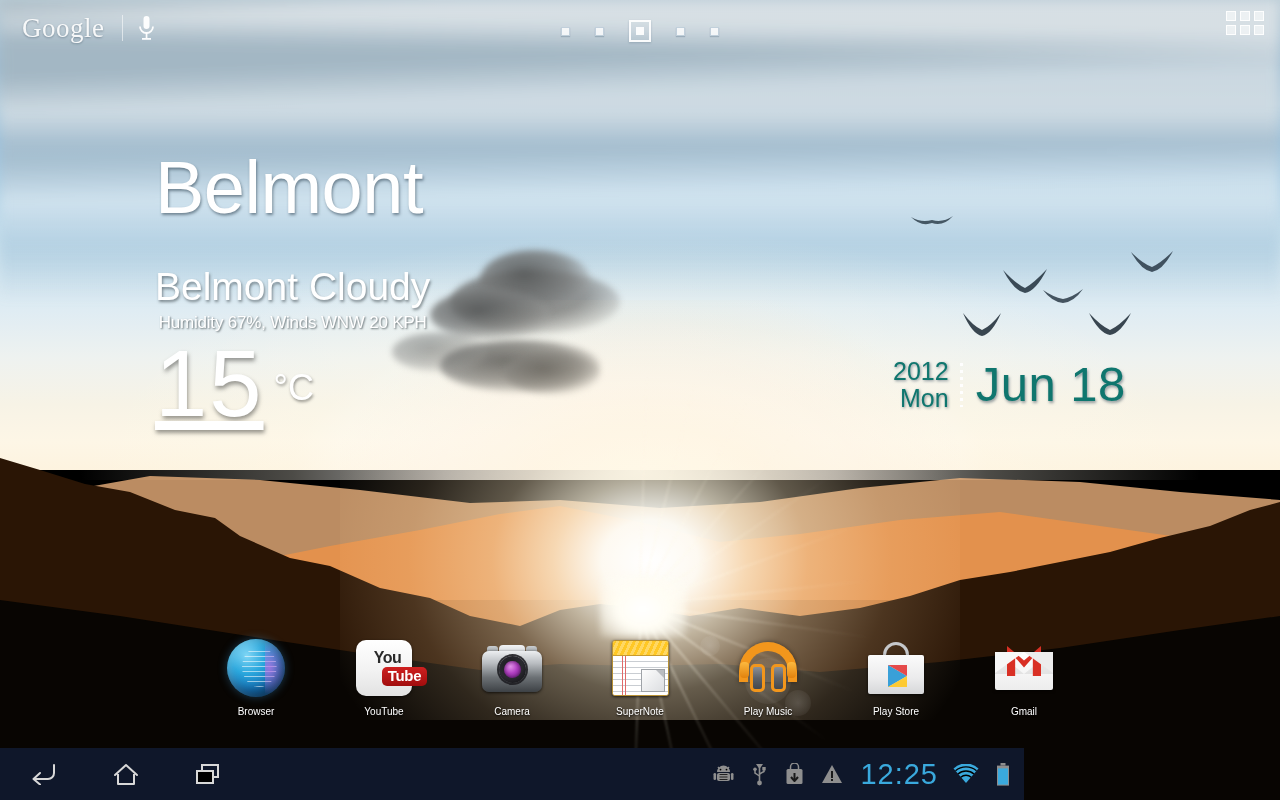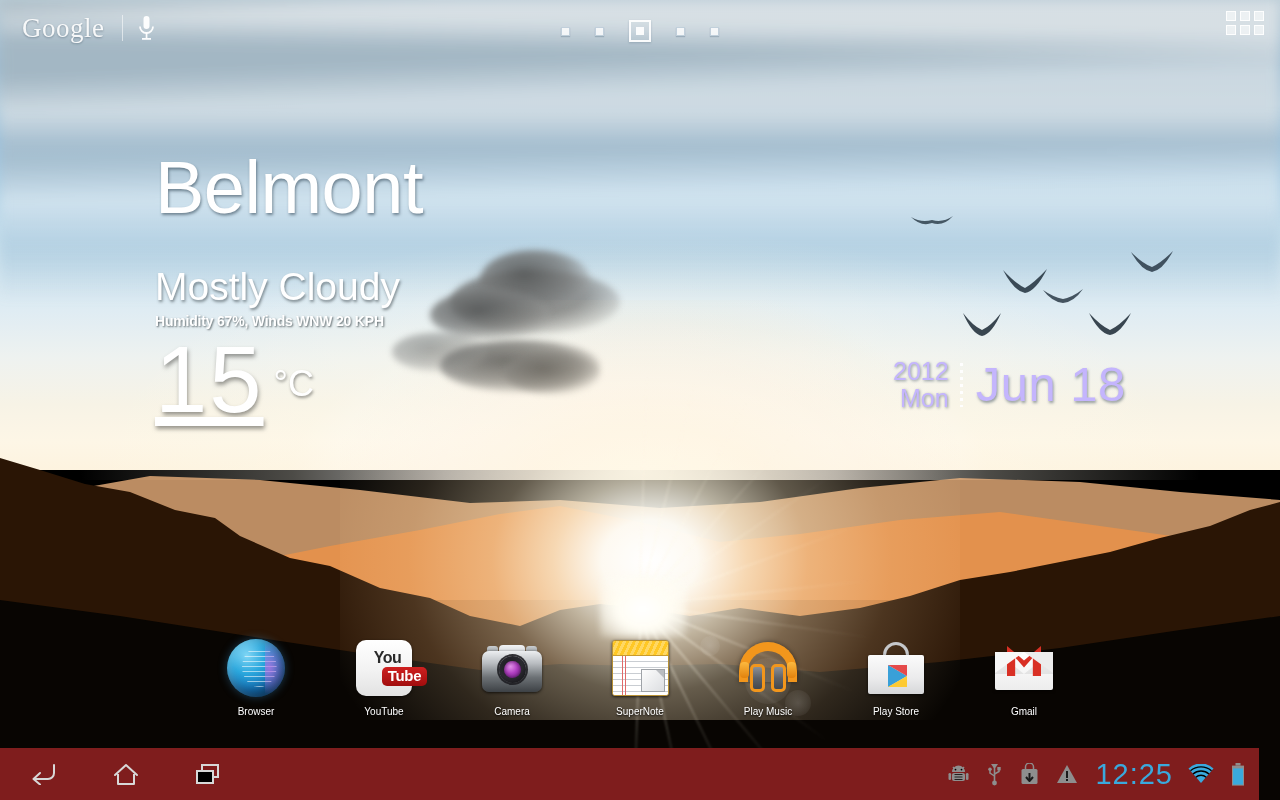--- a/index.html
+++ b/index.html
@@ -182,24 +182,25 @@
   }
   .w-cond {
     margin-top: 42px;
     font-size: 39px;
     font-weight: 300;
     line-height: 1;
     text-shadow: 1px 2px 3px rgba(55,65,70,0.6);
   }
   .w-detail {
     margin-top: 7px;
-    font-size: 14px;
-    font-weight: 700;
+    font-size: 17px;
+    font-weight: 400;
     letter-spacing: -0.2px;
     text-shadow: 1px 1px 2px rgba(55,65,70,0.75);
+    text-align: center;
   }
   .w-temp-row {
     margin-top: 10px;
     display: flex; align-items: flex-start;
   }
   .w-temp {
     font-size: 94px;
     font-weight: 300;
     line-height: 0.88;
     letter-spacing: 2px;
@@ -211,21 +212,21 @@
     font-weight: 300;
     margin-left: 10px;
     margin-top: 24px;
     text-shadow: 1px 2px 3px rgba(70,70,65,0.55);
   }
 
   
   .datew {
     position: absolute; left: 893px; top: 358px;
     display: flex; align-items: center;
-    color: #c4b5fd;
+    color: #0f766e;
   }
   .d-left {
     display: flex; flex-direction: column; align-items: flex-end;
     line-height: 1.06;
     padding-right: 11px;
   }
   .d-year {
     font-size: 25px; font-weight: 400;
     text-shadow: 1px 1px 3px rgba(60,80,95,0.6);
   }
@@ -505,22 +506,22 @@
   .gm-flapR {
     position: absolute; right: 0; top: 6px; z-index: 4;
     width: 0; height: 0;
     border-right: 29px solid #ececec;
     border-bottom: 21px solid transparent;
   }
 
   
   .sysbar {
     position: absolute; left: 0; bottom: 0;
-    width: 1259px; height: 52px;
-    background: #7f1d1d;
+    width: 1024px; height: 52px;
+    background: #0f172a;
     display: flex; align-items: center;
   }
   .nav-left {
     display: flex; align-items: center;
     gap: 38px;
     padding-left: 22px;
   }
   .navbtn {
     width: 44px; height: 44px;
     display: flex; align-items: center; justify-content: center;
@@ -637,21 +638,21 @@
     <i></i>
     <i></i>
     <i></i>
     <i></i>
     <i></i>
     <i></i>
   </div>
 
   <div class="weather">
     <div class="w-city">Belmont</div>
-    <div class="w-cond">Mostly Cloudy</div>
+    <div class="w-cond">Belmont Cloudy</div>
     <div class="w-detail">Humidity 67%, Winds WNW 20 KPH</div>
     <div class="w-temp-row">
       <div class="w-temp">15</div>
       <div class="w-unit">°C</div>
     </div>
   </div>
 
   <div class="datew">
     <div class="d-left">
       <div class="d-year">2012</div>

